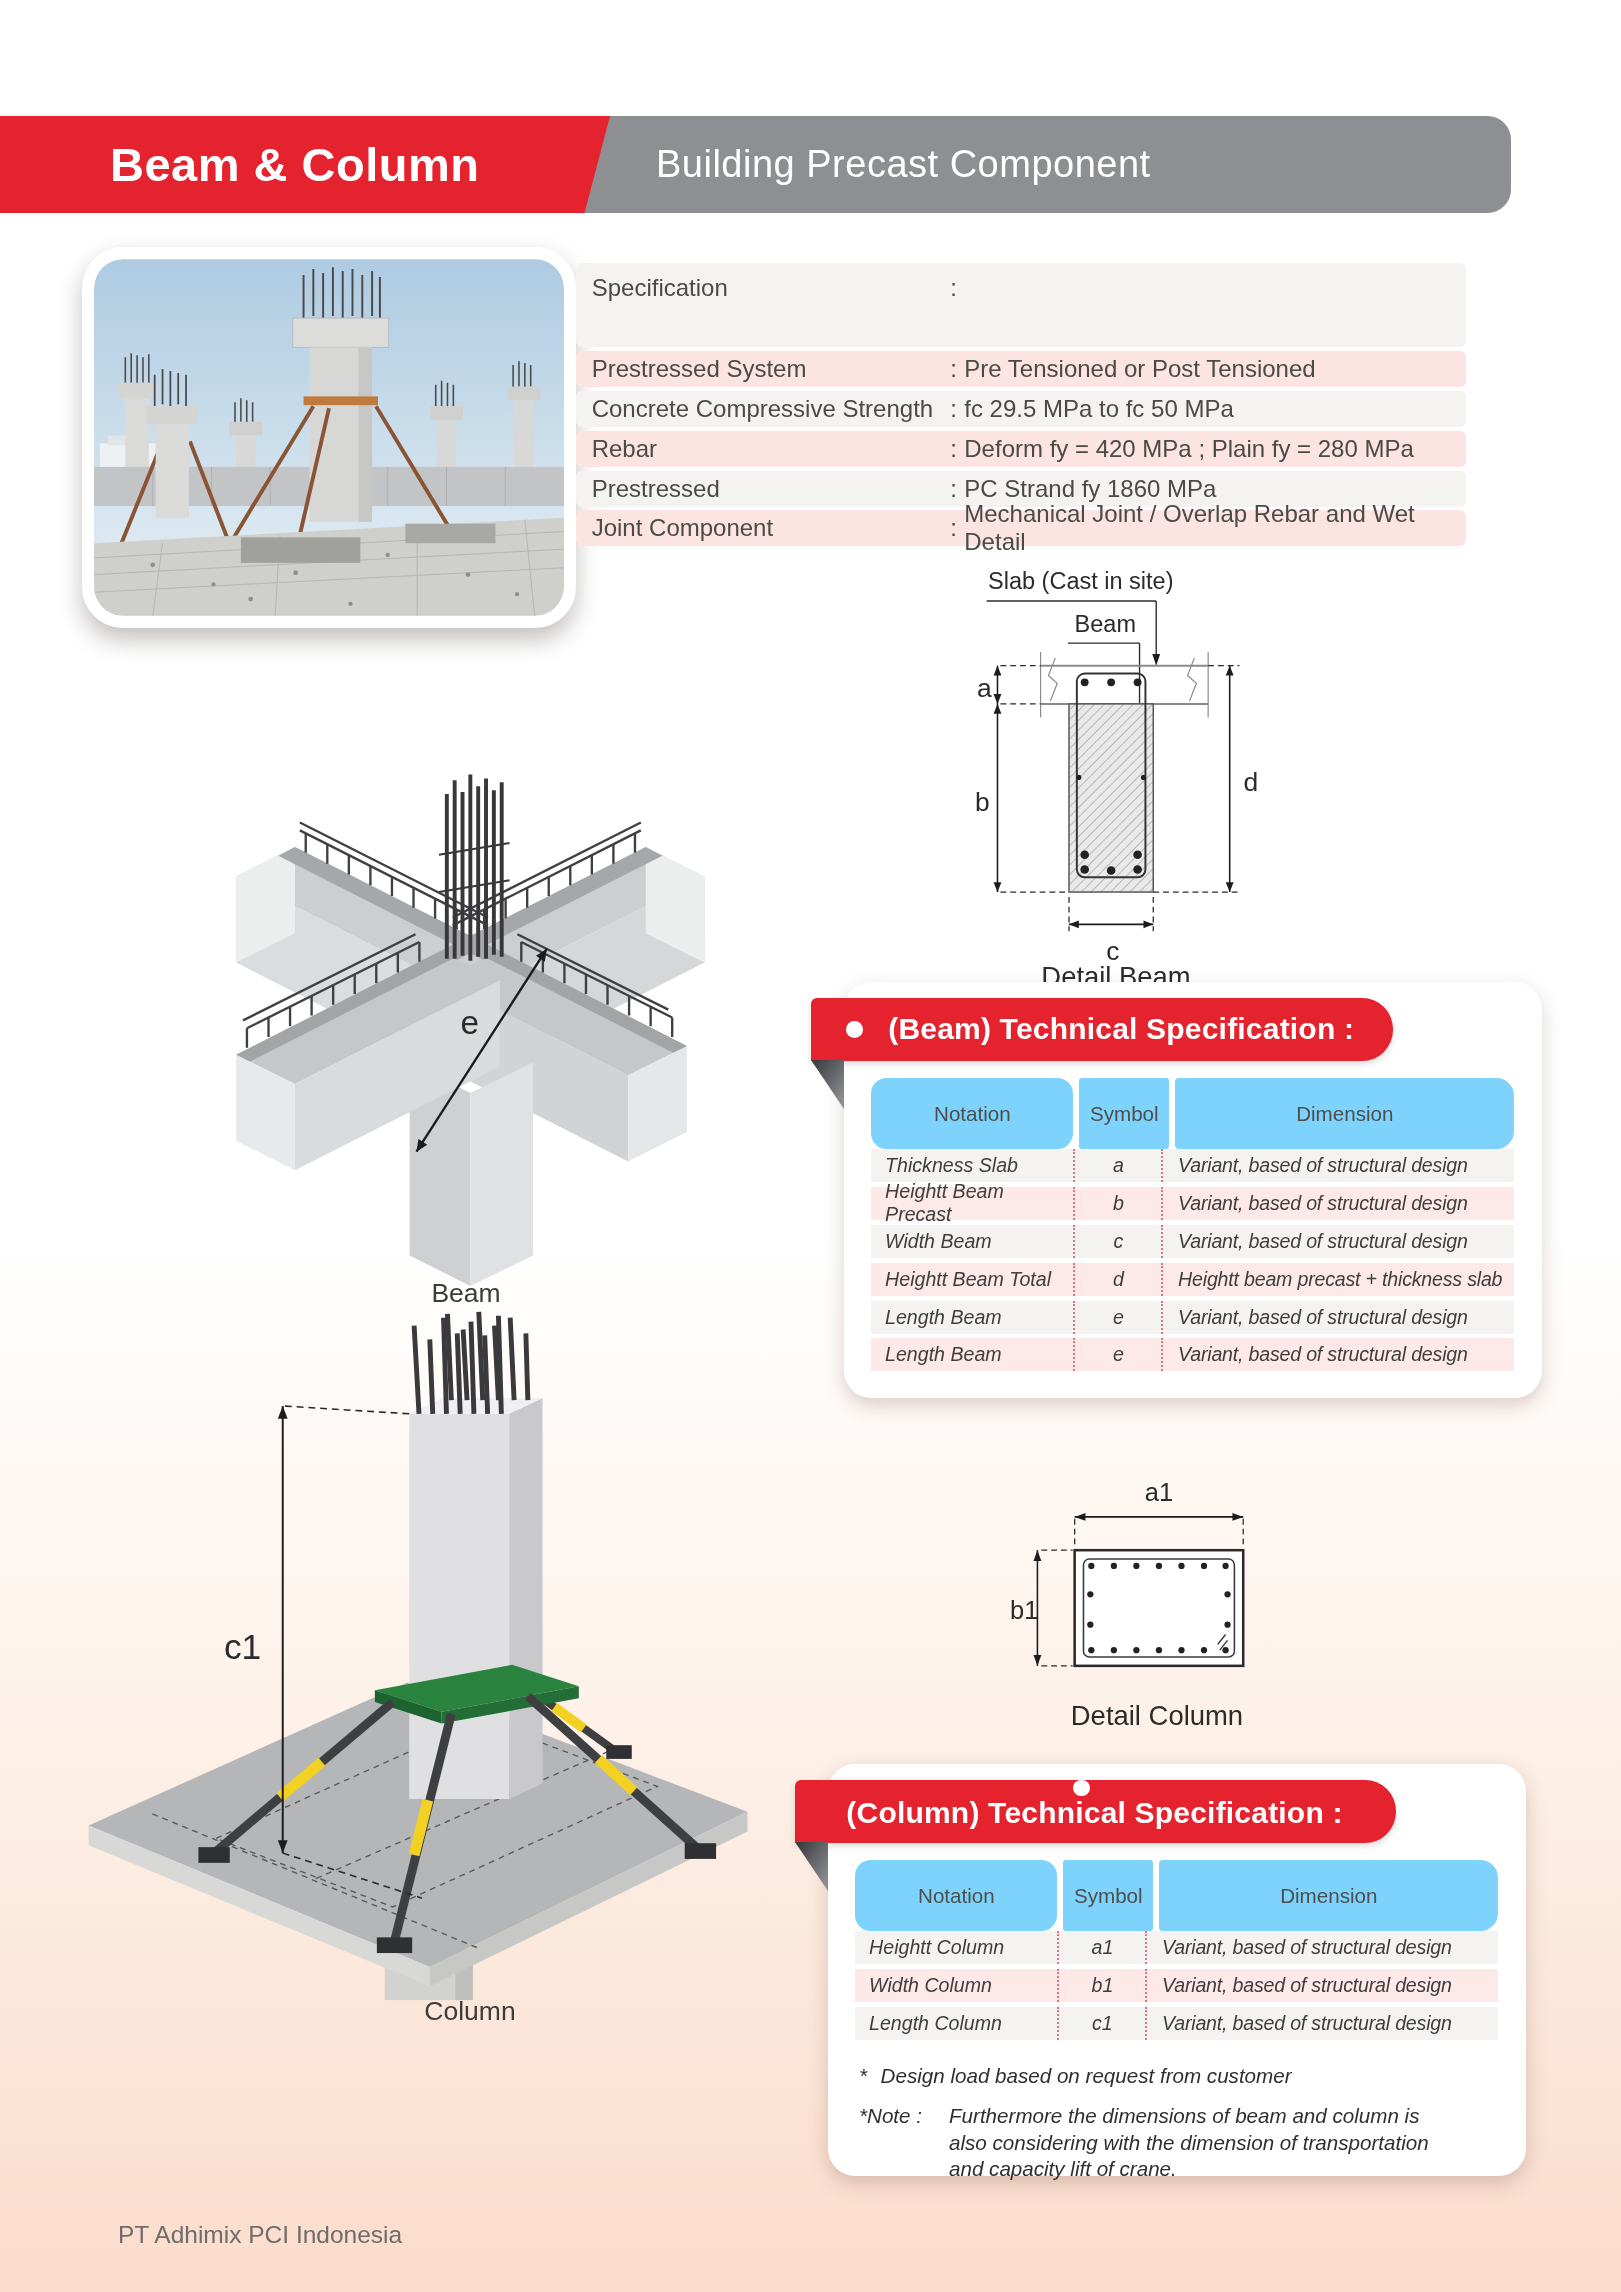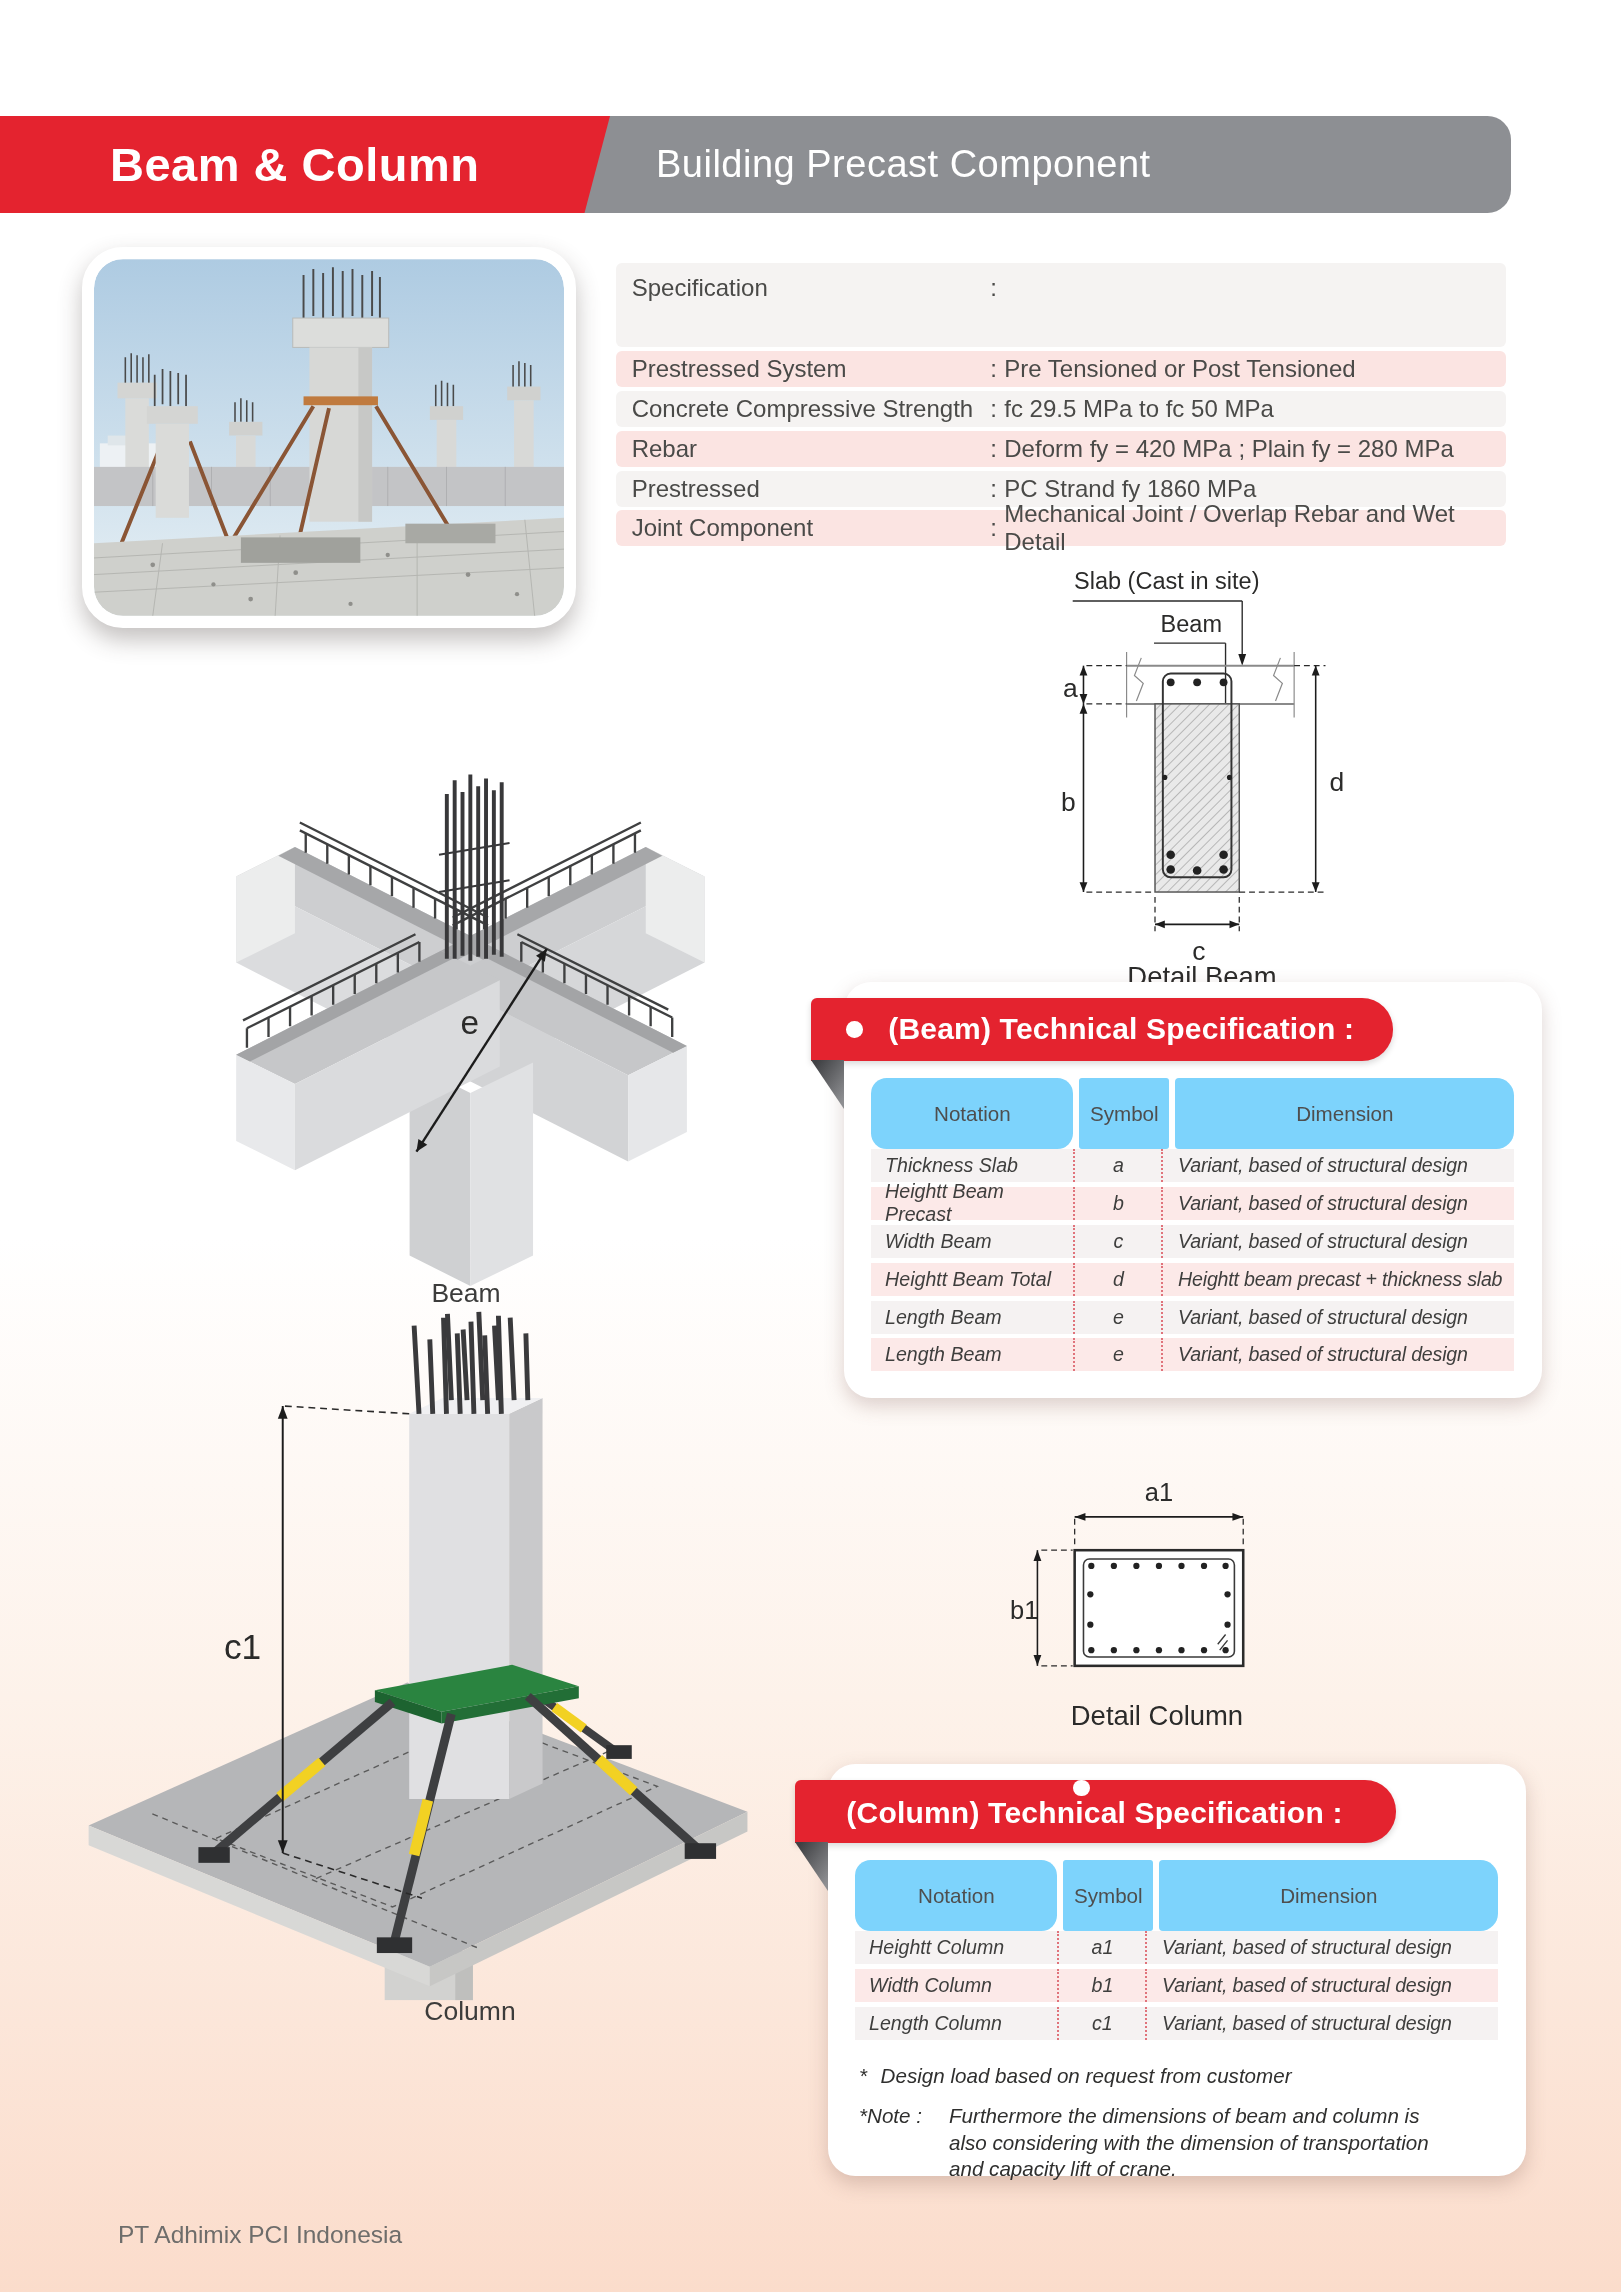--- a/index.html
+++ b/index.html
@@ -25,21 +25,21 @@
 
   
   .photo{
     left:82px;top:247px;width:470px;height:357px;background:#fff;
     border:12.7px solid #fff;border-radius:41px;box-shadow:0 11.8px 23.5px rgba(60,50,45,.30);
     overflow:hidden;
   }
   .photo svg{display:block;border-radius:29px;}
 
   
-  .speclist{left:616px;top:263px;width:890px;}
+  .speclist{left:576px;top:263px;width:890px;}
   .sprow{display:flex;border-radius:5.9px;margin-bottom:3.9px;font-size:24px;color:#4a4a48;}
   .sprow.gray{background:#f5f3f2;}
   .sprow.pink{background:#fbe4e2;}
   .sprow .lb{width:351px;padding-left:15.7px;}
   .sprow .co{width:21.6px;text-align:center;color:#4a4a48;}
   .sprow .vl{flex:1;padding-right:9.8px;}
   .sp-one{height:36px;align-items:center;}
   .sp-two{height:84px;align-items:flex-start;}
   .sp-two .lb,.sp-two .co,.sp-two .vl{padding-top:7.8px;line-height:33px;}
   .sp-two .vl{max-width:490px;}
@@ -249,21 +249,21 @@
       <g>
         <line x1="275" y1="515" x2="408" y2="308" stroke="#1c1c1c" stroke-width="2.4"></line>
         <polygon points="275,515 286,508 277,502" fill="#1c1c1c"></polygon>
         <polygon points="408,308 406,321 397,315" fill="#1c1c1c"></polygon>
         <text x="320" y="395" font-size="34">e</text>
       </g>
     </svg>
   </div>
   <div class="abs caption" style="left:221px;top:1278px;width:490px;">Beam</div>
 
-  <div class="abs" style="left:1010px;top:554px;text-align:right;">
+  <div class="abs" style="left:924px;top:554px;text-align:right;">
     <svg width="436" height="436" viewBox="0 0 445 445">
       <defs>
         <pattern id="hatch" width="7" height="7" patternUnits="userSpaceOnUse" patternTransform="rotate(45)">
           <rect width="7" height="7" fill="#e9e9e9"></rect>
           <line x1="0" y1="0" x2="0" y2="7" stroke="#9b9b9b" stroke-width="1.3"></line>
         </pattern>
       </defs>
 
       <text x="160" y="36" font-size="24" text-anchor="middle">Slab (Cast in site)</text>
       <line x1="64" y1="48" x2="237" y2="48" stroke="#2a2a2a" stroke-width="1.4"></line>

